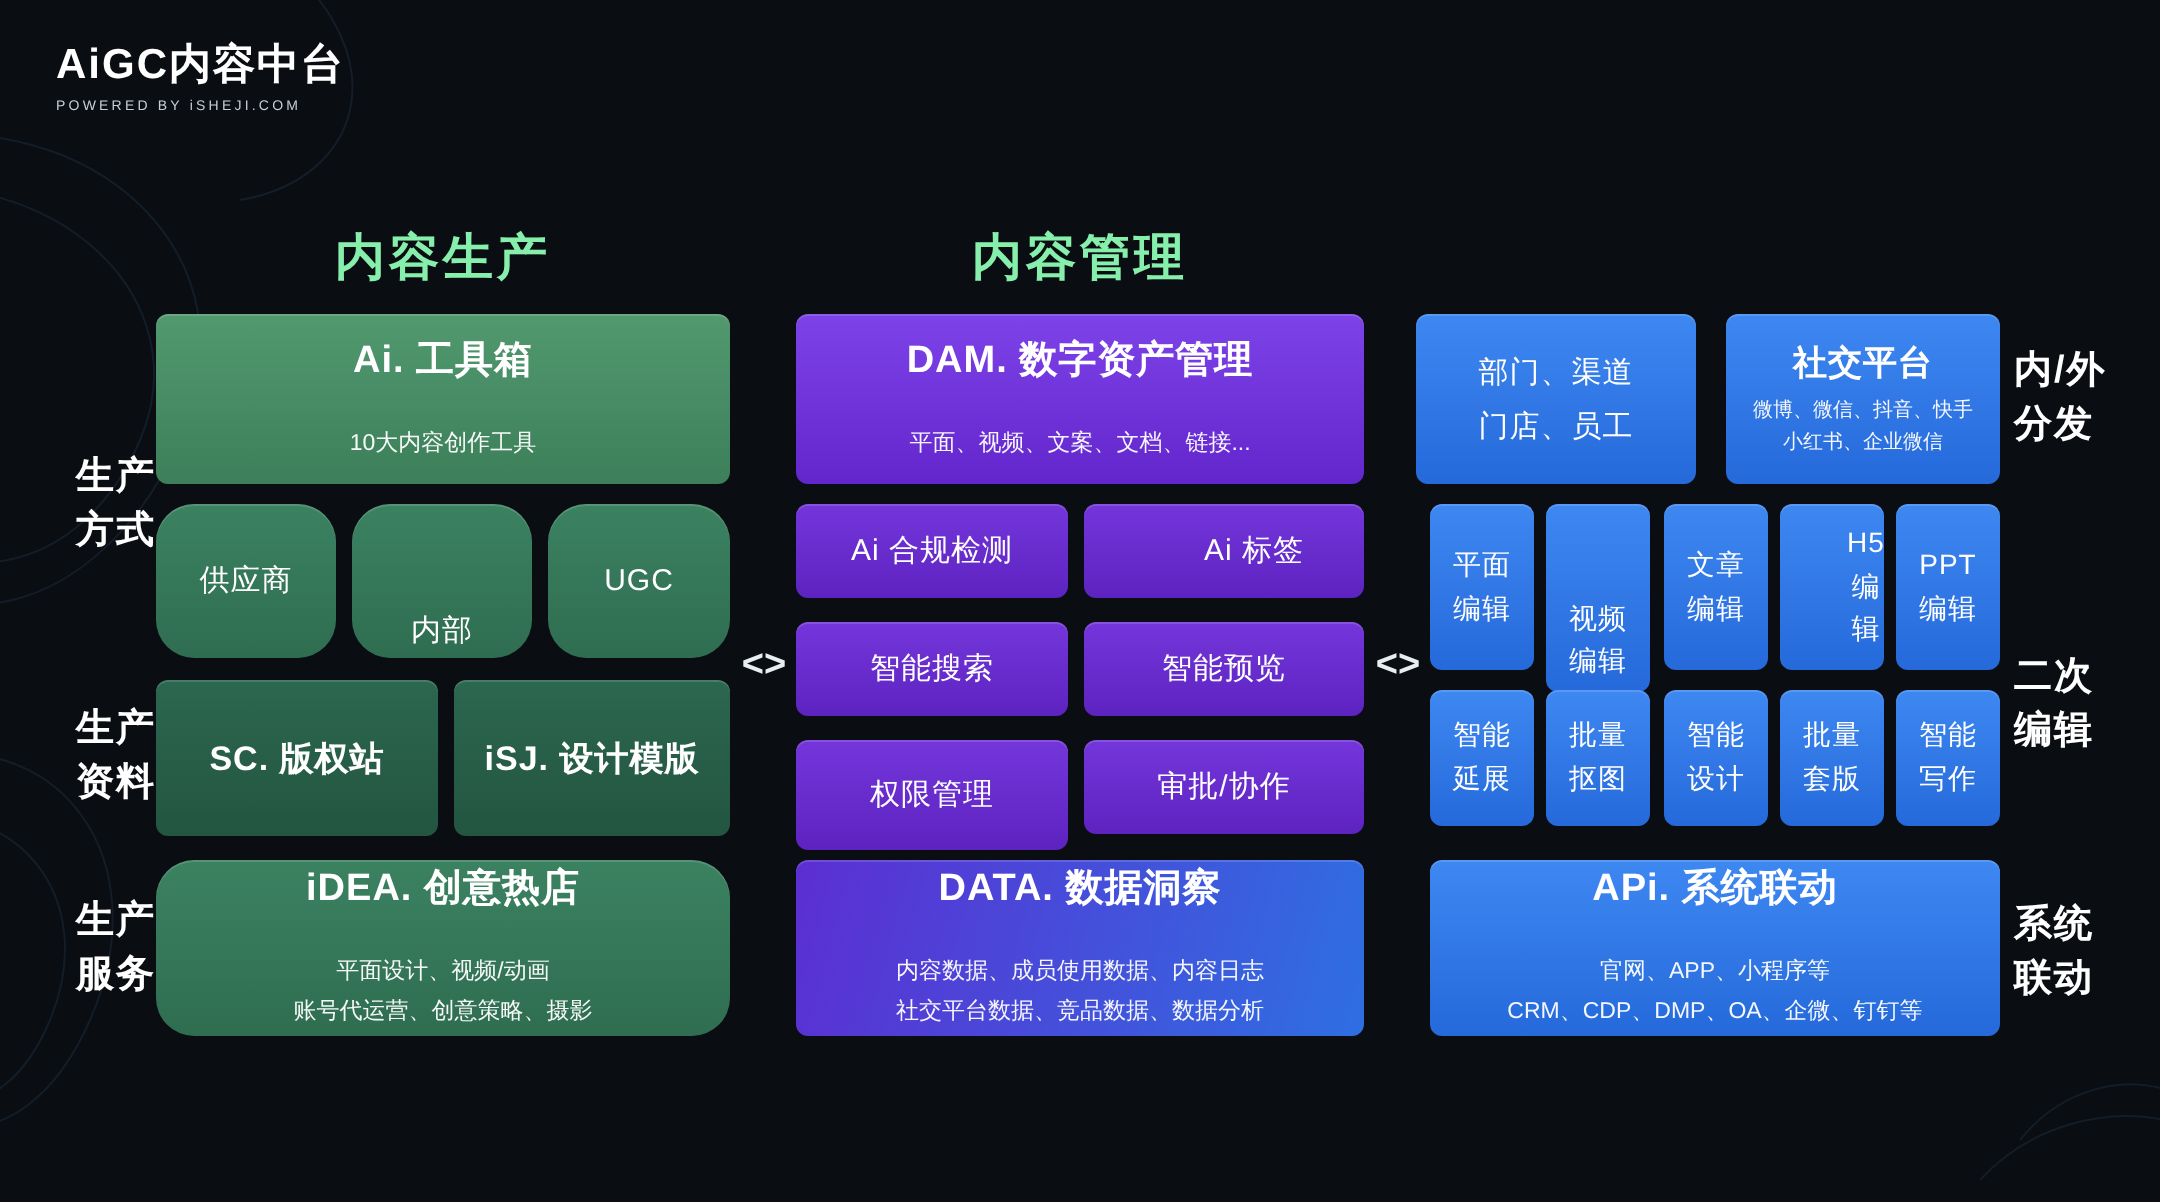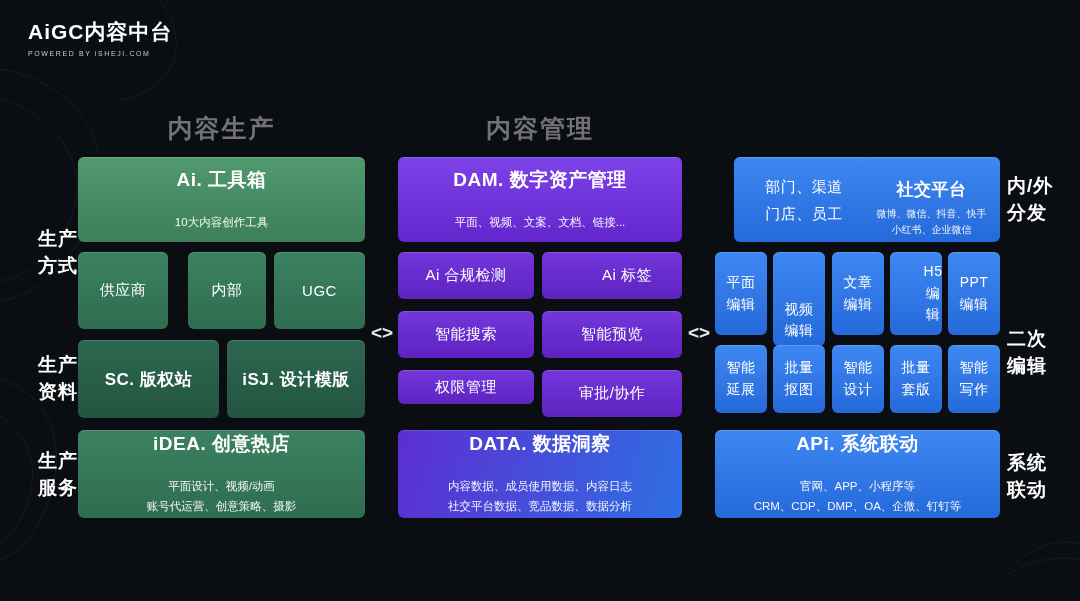--- a/index.html
+++ b/index.html
@@ -8,30 +8,30 @@
     background:#0a0d12;
     font-family:"Liberation Sans","DejaVu Sans",sans-serif;
     color:#ffffff;
   }
   .bg-svg{position:absolute;inset:0;z-index:0;}
   .logo{position:absolute;left:28px;top:18px;z-index:2;}
   .logo-title{font-size:21px;font-weight:700;letter-spacing:1px;color:#ffffff;}
   .logo-sub{font-size:7px;letter-spacing:1.6px;color:#c7ced6;margin-top:4px;}
   .col-header{
     position:absolute;z-index:2;text-align:center;
-    font-size:25px;font-weight:700;color:#737373;letter-spacing:2px;
+    font-size:25px;font-weight:700;color:#86efac;letter-spacing:2px;
   }
   .block{
     position:absolute;z-index:2;border-radius:6px;
     display:flex;flex-direction:column;align-items:center;justify-content:center;
     text-align:center;box-sizing:border-box;padding:4px 6px;
     box-shadow:inset 0 1px 0 rgba(255,255,255,.14);
   }
   .g-bright{background:linear-gradient(180deg,#52996f,#3c7f5a);}
-  .g-mid{background:linear-gradient(180deg,#3b8261,#2f6d50);}
+  .g-mid{background:linear-gradient(180deg,#3b8261,#2f6d50);border-radius:19px;}
   .g-dark{background:linear-gradient(180deg,#2c6750,#235541);}
   .p-big{background:linear-gradient(180deg,#7d42e8,#6226cc);}
   .p-cell{background:linear-gradient(180deg,#7436db,#5d23c0);}
   .d-grad{background:linear-gradient(105deg,#5c2ed2,#2e6fe2);}
   .b-blue{background:linear-gradient(180deg,#3e88f2,#2569da);}
   .blk-title{font-size:19px;font-weight:700;letter-spacing:.5px;}
   .blk-title-sm{font-size:17px;font-weight:700;letter-spacing:.5px;}
   .blk-sub{font-size:11.5px;line-height:1.7;color:rgba(255,255,255,.95);margin-top:20px;}
   .cell-text{font-size:15px;letter-spacing:.5px;}
   .tile-text{font-size:14px;line-height:1.55;letter-spacing:.5px;}
@@ -88,21 +88,21 @@
   <div class="separator" style="left:683px;top:322px;">&lt;&gt;</div>
 
   <div class="block g-bright" style="left:78px;top:157px;width:287px;height:85px;">
     <div class="blk-title">Ai. 工具箱</div>
     <div class="blk-sub">10大内容创作工具</div>
   </div>
 
   <div class="block g-mid" style="left:78px;top:252px;width:90px;height:77px;">
     <div class="cell-text">供应商</div>
   </div>
-  <div class="block g-mid" style="left:188px;top:252px;width:78px;height:77px;">
+  <div class="block g-mid" style="left:176px;top:252px;width:90px;height:77px;justify-content:flex-end;">
     <div class="cell-text">内部</div>
   </div>
   <div class="block g-mid" style="left:274px;top:252px;width:91px;height:77px;">
     <div class="cell-text">UGC</div>
   </div>
 
   <div class="block g-dark" style="left:78px;top:340px;width:141px;height:78px;">
     <div class="blk-title-sm">SC. 版权站</div>
   </div>
   <div class="block g-dark" style="left:227px;top:340px;width:138px;height:78px;">
@@ -125,38 +125,38 @@
   </div>
   <div class="block p-cell" style="left:542px;top:252px;width:140px;height:47px;padding-left:36px;">
     <div class="cell-text">Ai 标签</div>
   </div>
   <div class="block p-cell" style="left:398px;top:311px;width:136px;height:47px;">
     <div class="cell-text">智能搜索</div>
   </div>
   <div class="block p-cell" style="left:542px;top:311px;width:140px;height:47px;">
     <div class="cell-text">智能预览</div>
   </div>
-  <div class="block p-cell" style="left:398px;top:370px;width:136px;height:34px;">
+  <div class="block p-cell" style="left:398px;top:370px;width:136px;height:55px;">
     <div class="cell-text">权限管理</div>
   </div>
   <div class="block p-cell" style="left:542px;top:370px;width:140px;height:47px;">
     <div class="cell-text">审批/协作</div>
   </div>
 
   <div class="block d-grad" style="left:398px;top:430px;width:284px;height:88px;">
     <div class="blk-title">DATA. 数据洞察</div>
     <div class="blk-sub pre">内容数据、成员使用数据、内容日志
 社交平台数据、竞品数据、数据分析</div>
   </div>
 
-  <div class="block b-blue" style="left:734px;top:157px;width:140px;height:85px;">
+  <div class="block b-blue" style="left:708px;top:157px;width:140px;height:85px;">
     <div class="cell-text pre" style="line-height:1.8;">部门、渠道
 门店、员工</div>
   </div>
-  <div class="block b-blue" style="left:863px;top:157px;width:137px;height:85px;justify-content:flex-end;">
+  <div class="block b-blue" style="left:863px;top:157px;width:137px;height:85px;">
     <div class="blk-title-sm">社交平台</div>
     <div class="blk-sub pre" style="font-size:10px;margin-top:5px;line-height:1.6;">微博、微信、抖音、快手
 小红书、企业微信</div>
   </div>
 
   <div class="block b-blue" style="left:715px;top:252px;width:52px;height:83px;">
     <div class="tile-text pre">平面
 编辑</div>
   </div>
   <div class="block b-blue" style="left:773px;top:252px;width:52px;height:94px;justify-content:flex-end;">

